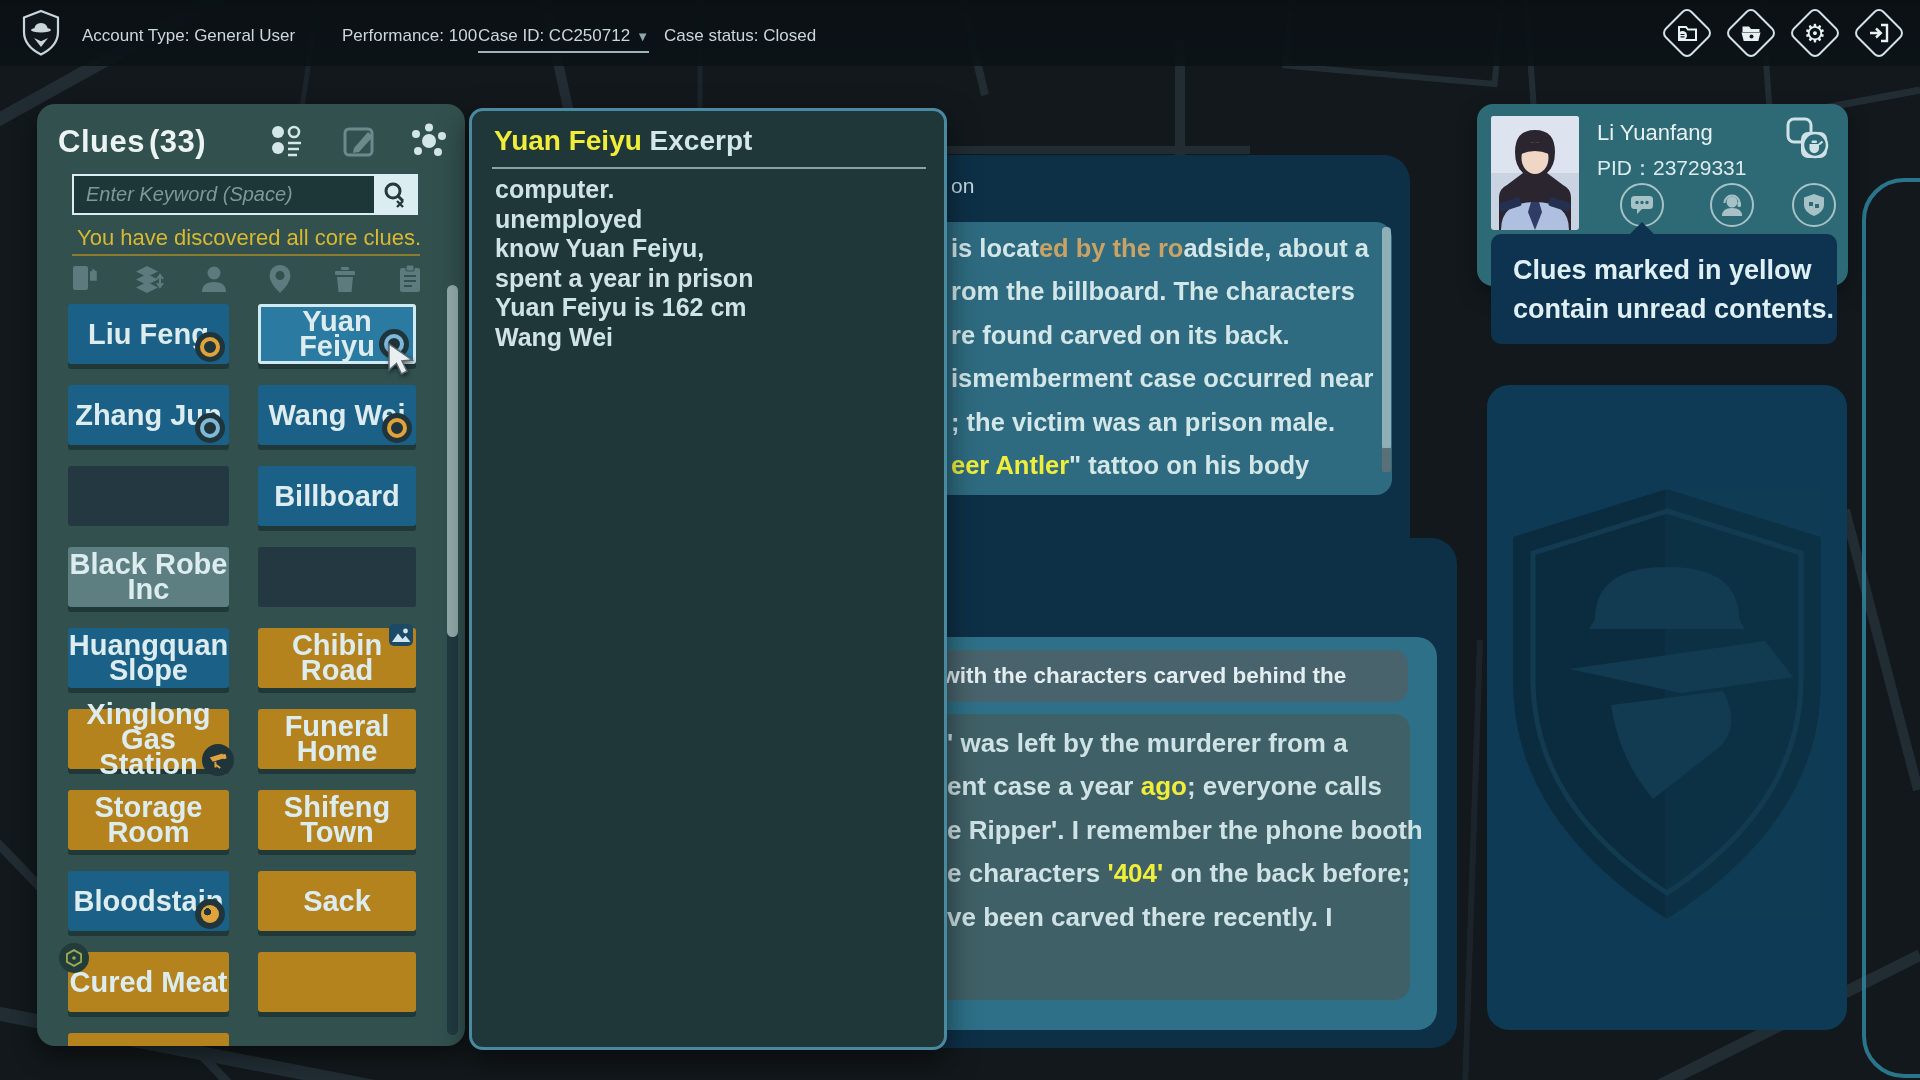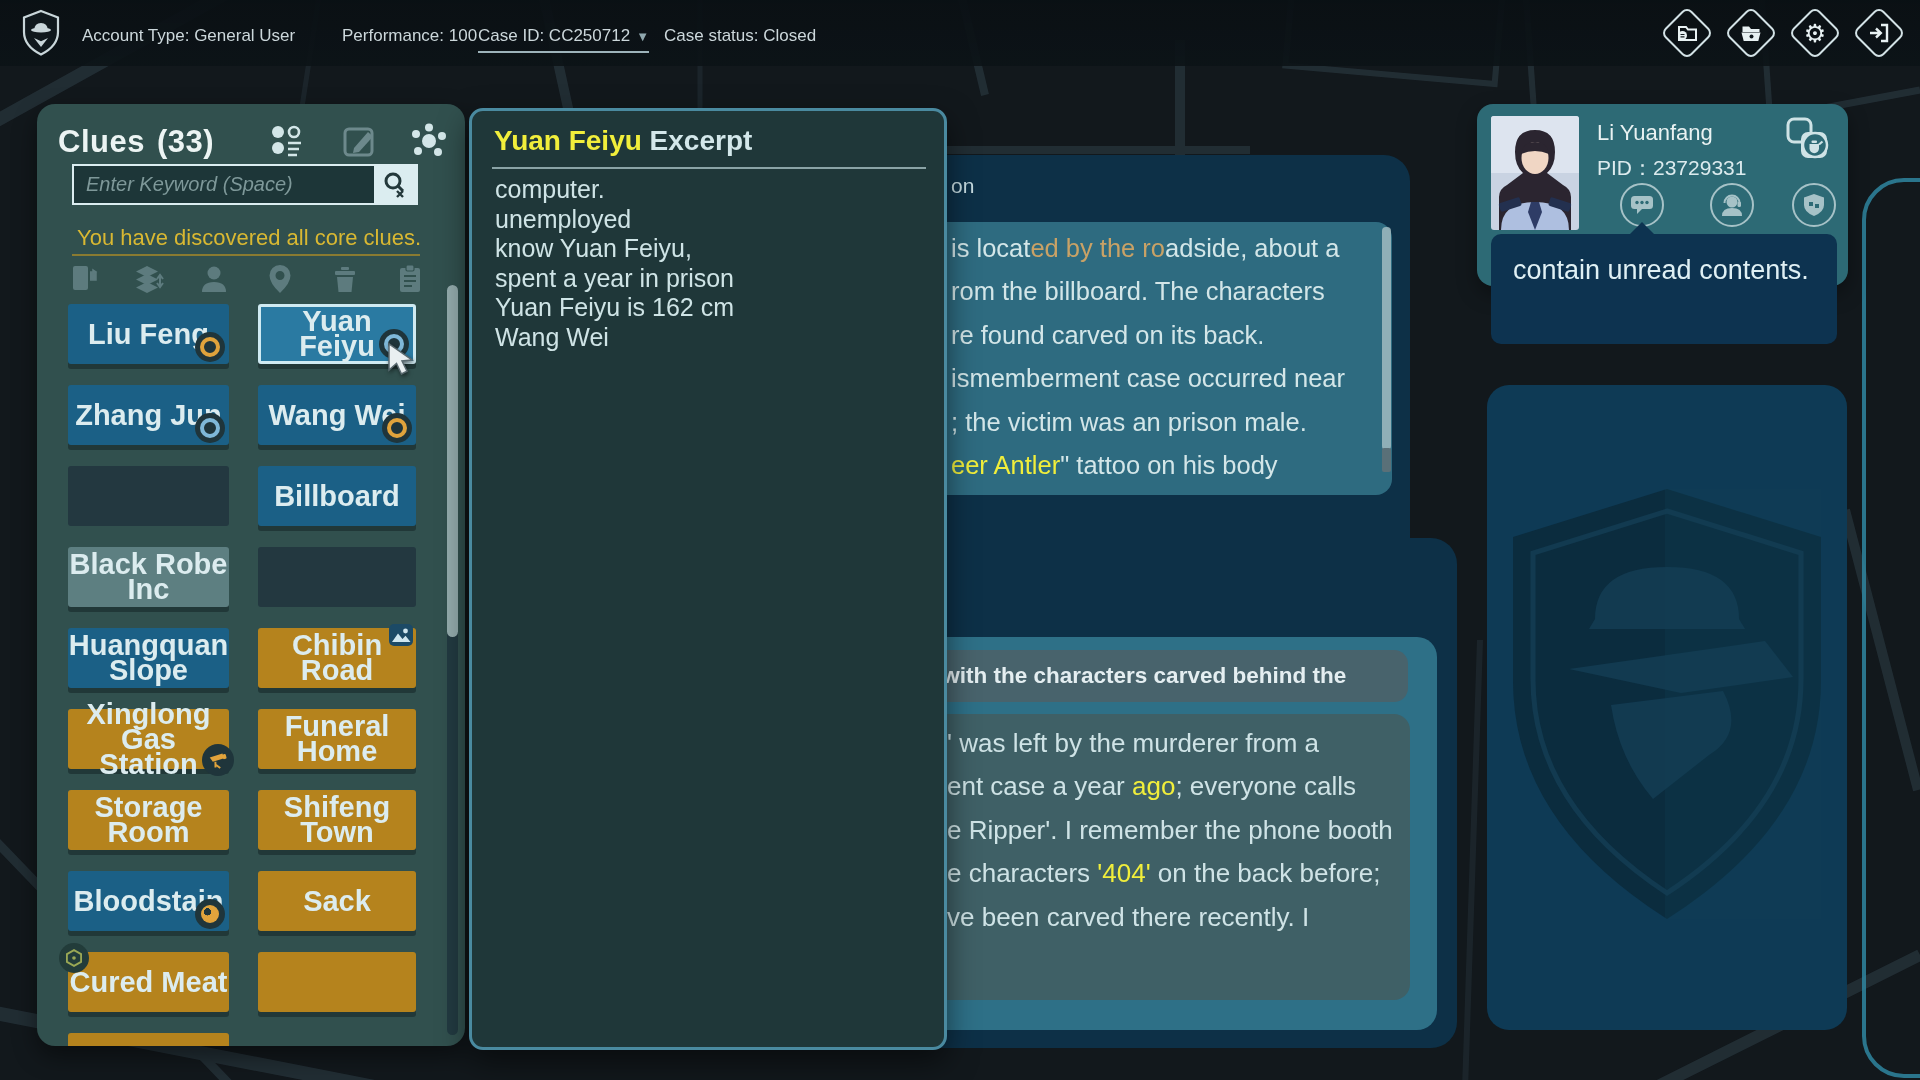--- a/index.html
+++ b/index.html
@@ -21,23 +21,23 @@
   .diamond { width:46px; height:46px; display:flex; align-items:center; justify-content:center; position:relative; }
   .diamond::before { content:""; position:absolute; inset:4px; border:2px solid #d3e2e6; border-radius:7px; transform:rotate(45deg); }
   .diamond svg, .diamond span { position:relative; z-index:1; }
   .gear-glyph { font-size:25px; color:#e8f1f3; line-height:1; }
 
   
   .clues-panel { position:absolute; left:37px; top:104px; width:428px; height:942px;
     background:#31504e; border-radius:18px; z-index:4; overflow:hidden;
     box-shadow:0 10px 24px rgba(0,0,0,.45); }
   .clues-title { position:absolute; left:21px; top:20px; font-size:31px; font-weight:700; color:#ecf4f3; letter-spacing:.5px; }
-  .clues-count { margin-left:12px; }
+  .clues-count { margin-left:4px; }
   .head-icon { position:absolute; top:18px; width:38px; height:38px; cursor:pointer; }
-  .search-box { position:absolute; left:35px; top:60px; width:346px; height:41px;
+  .search-box { position:absolute; left:35px; top:70px; width:346px; height:41px;
     border:2px solid #dbedf0; background:#1d3638; display:flex; }
   .search-box input { flex:1; background:transparent; border:0; outline:0; color:#c7dadb;
     font-style:italic; font-size:20px; padding:0 12px; font-family:"Liberation Sans",sans-serif; }
   .search-box input::placeholder { color:#7e9899; }
   .search-btn { width:42px; background:#dbedf0; border:0; cursor:pointer; display:flex; align-items:center; justify-content:center; }
   .notice { position:absolute; left:40px; top:121px; font-size:22px; color:var(--notice-yellow); }
   .hr-olive { position:absolute; left:35px; top:150px; width:348px; height:2px; background:#8f7d2f; opacity:.95; }
   .filter-row { position:absolute; left:30px; top:158px; width:360px; display:flex; justify-content:space-between; }
   .filter-row .ficon { width:34px; height:34px; cursor:pointer; }
 
@@ -84,21 +84,21 @@
     background:var(--navy-panel); border-radius:26px; z-index:2; }
   .panel-b-inner { position:absolute; left:55px; top:99px; width:602px; height:393px;
     background:#2e7087; border-radius:20px; }
   .panel-b-pill { position:absolute; left:70px; top:112px; width:558px; height:52px;
     background:#48636c; border-radius:14px; }
   .panel-b-pill-text { position:absolute; left:86px; top:125px; font-size:22.5px; font-weight:600; color:#e4eef1; white-space:nowrap; }
   .panel-b-box { position:absolute; left:70px; top:176px; width:560px; height:286px;
     background:#3f6066; border-radius:16px; }
   .panel-b-text { position:absolute; left:167px; top:184px; width:470px;
     font-size:26px; line-height:43.4px; color:#cfe3e6; }
-  .rline { white-space:nowrap; }
+  .rline { white-space:nowrap;font-weight:bold; }
   .seg-yellow { color:var(--yellow-highlight); }
   .seg-tan { color:var(--tan-highlight); }
 
   
   .popup { position:absolute; left:469px; top:108px; width:478px; height:942px;
     background:#1f3739; border:3px solid var(--popup-border); border-radius:14px; z-index:6;
     box-shadow:0 12px 30px rgba(0,0,0,.5); }
   .popup-title { position:absolute; left:22px; top:14px; font-size:28px; font-weight:700; }
   .popup-title .t-name { color:var(--yellow-highlight); }
   .popup-title .t-suffix { color:#d3e7ea; }
@@ -481,20 +481,21 @@
     </span>
     <span class="circle-icon ci-shield">
       <svg width="22" height="24" viewBox="0 0 22 24">
         <path d="M11 1 L21 4.5 V12 Q21 19 11 23 Q1 19 1 12 V4.5 Z" fill="#bcd2d6"></path>
         <path d="M6 9 h4 v4 h-4 Z M12 11 h4 v4 h-4 Z" fill="#2d6a75"></path>
       </svg>
     </span>
 
     <div class="tooltip">
       <div class="tooltip-text">
+          <div class="rline"><span>Clues marked in yellow</span></div>
           <div class="rline"><span>contain unread contents.</span></div>
         </div>
     </div>
   </div>
 
   <svg class="cursor" width="32" height="36" viewBox="0 0 32 36">
     <path d="M3 2 L3 28 L10.5 21.5 L15.5 32 L21 29.2 L16 19 L26 18 Z" fill="#e9eff1" stroke="#5a6a70" stroke-width="1.5"></path>
   </svg>
 
 </div>

